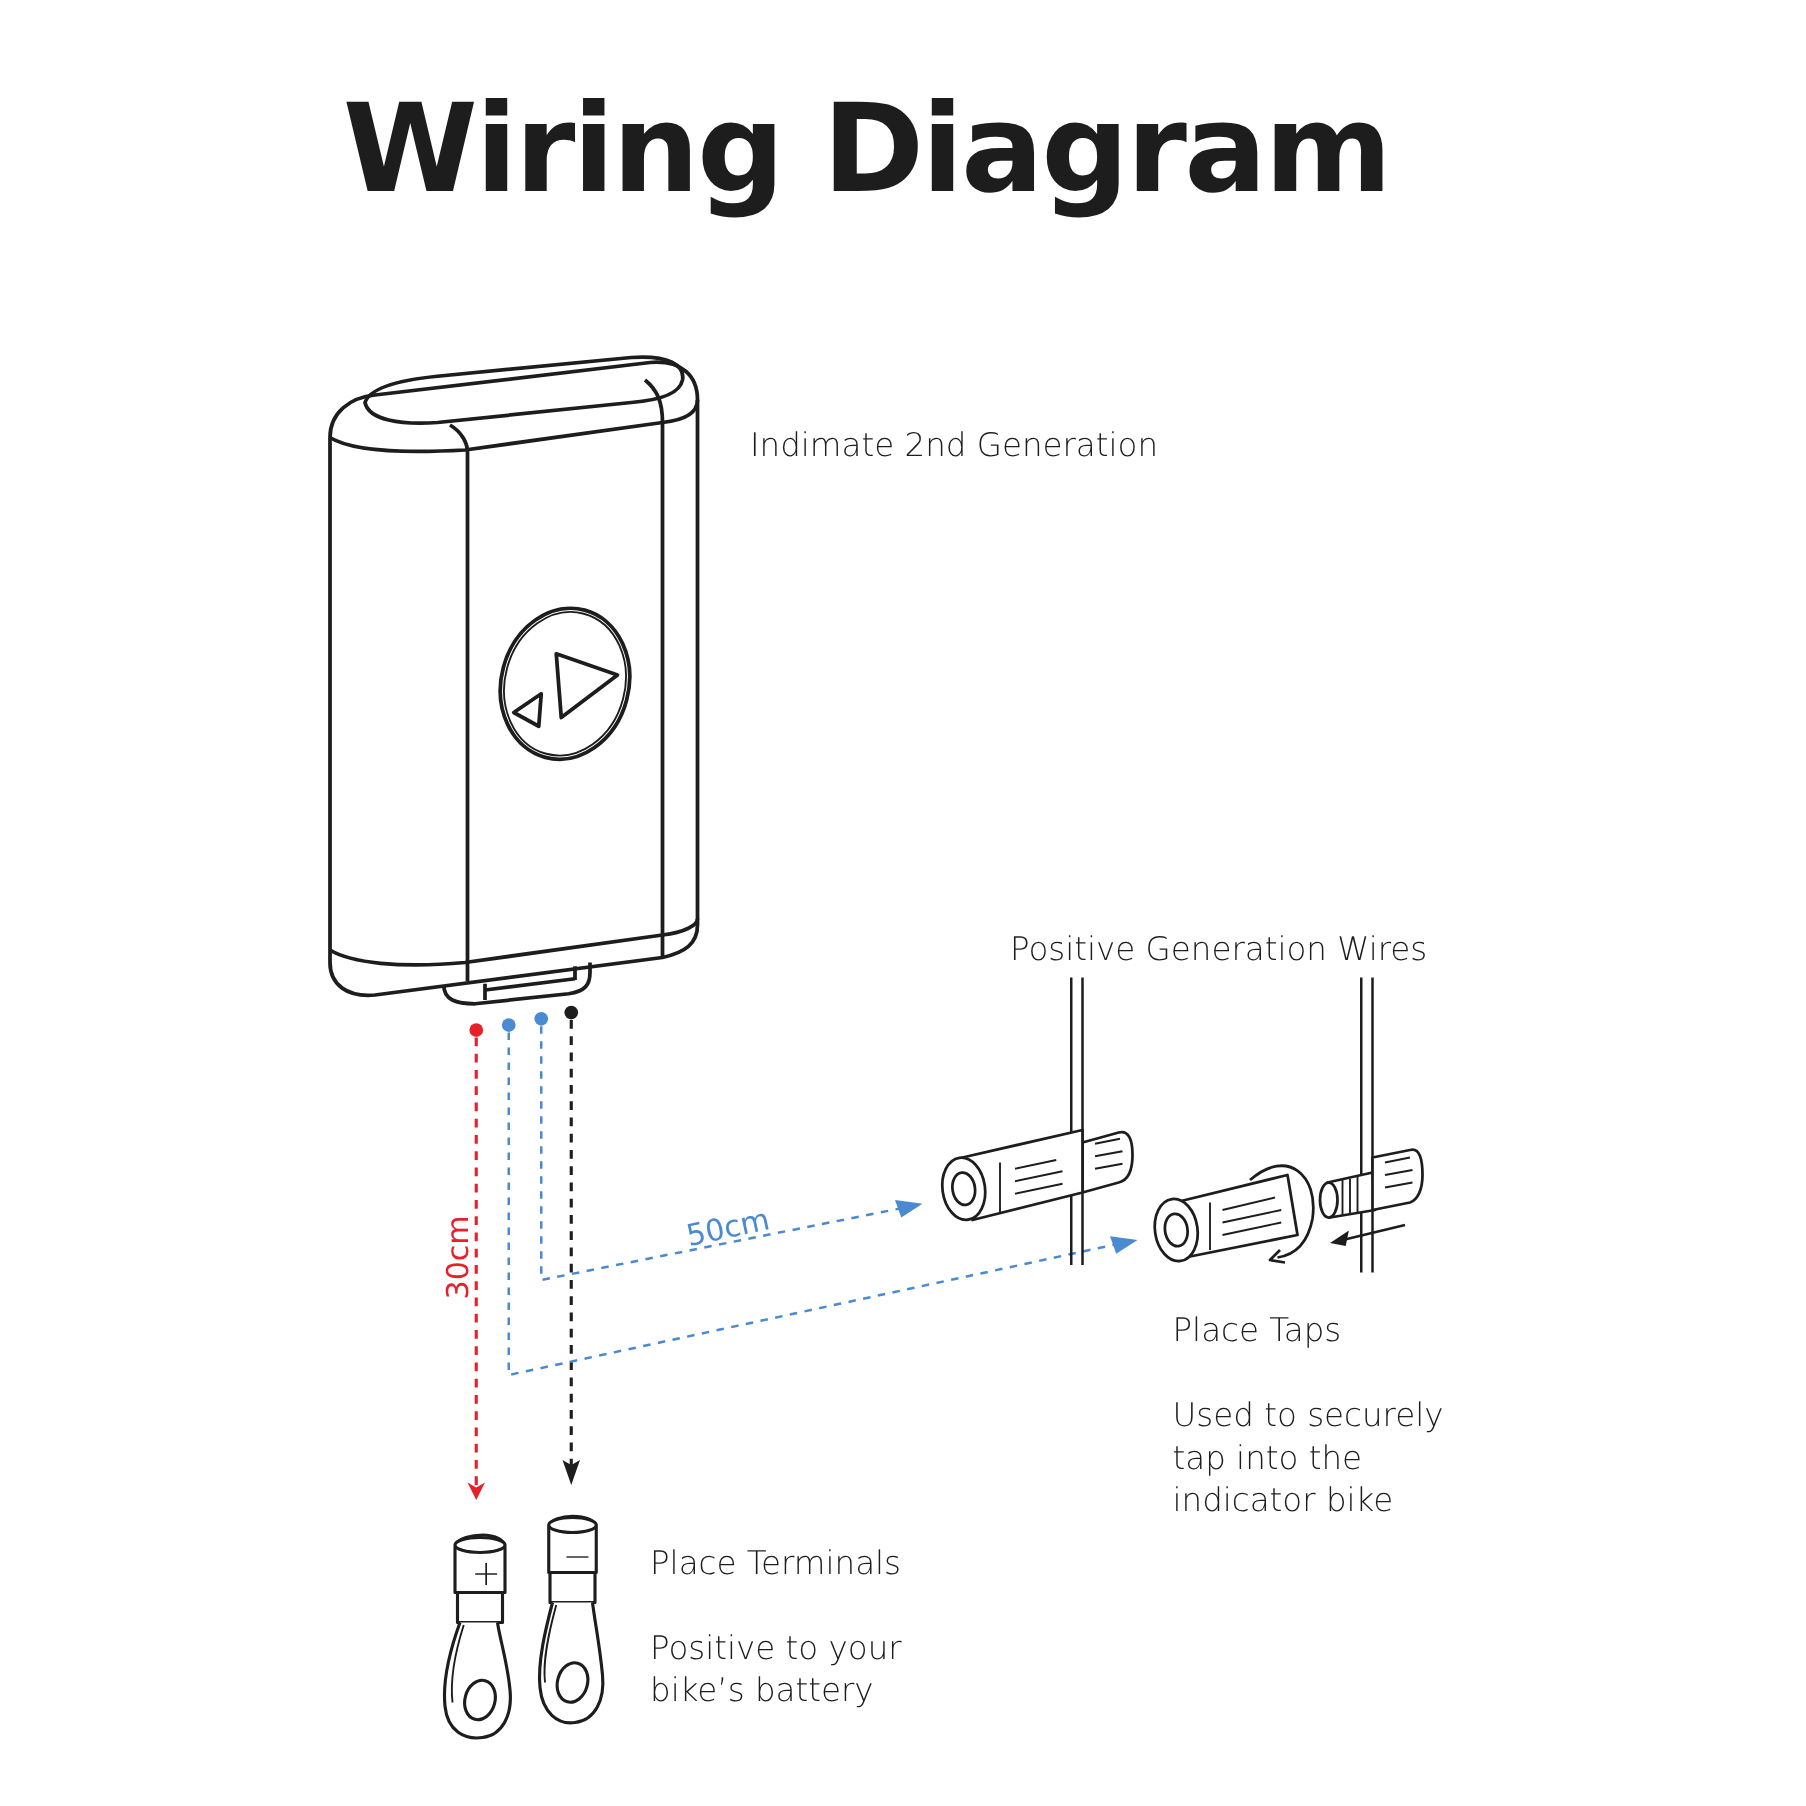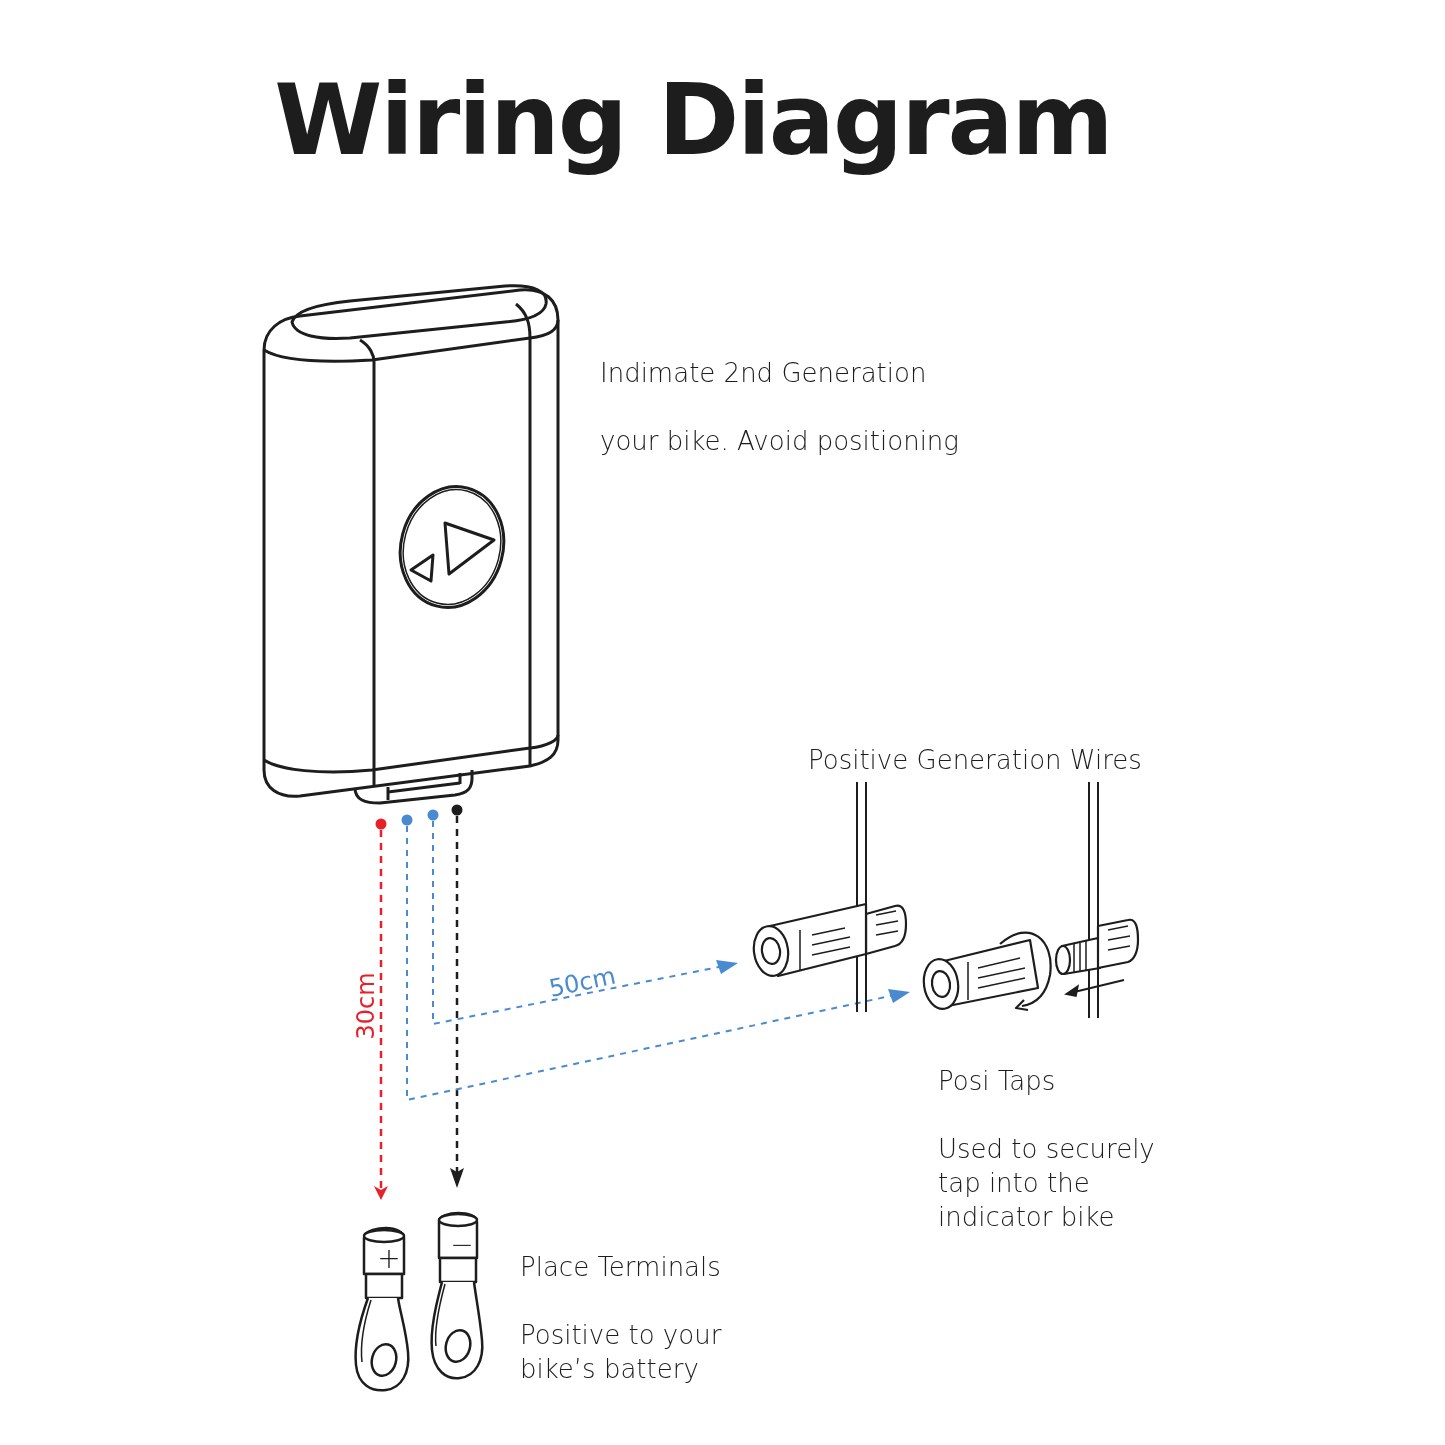--- a/index.html
+++ b/index.html
@@ -3,21 +3,21 @@
   <meta charset="utf-8">
   <style>
     html, body { margin: 0; padding: 0; background: #ffffff; }
     body { width: 1445px; height: 1445px; position: relative; overflow: hidden;
            font-family: "DejaVu Sans", sans-serif; color: #1d1d1d; }
     .title { position: absolute; left: 0; width: 1386px; top: 62px; text-align: center;
              font-family: "DejaVu Sans", sans-serif; font-weight: bold; font-size: 98px;
              letter-spacing: -2px; color: #1d1d1d; line-height: 1.2; }
     .label { position: absolute; font-family: "DejaVu Sans", sans-serif; font-size: 26px;
              font-weight: 300; color: #1d1d1d; line-height: 34px; white-space: nowrap; }
-    .label .head { display: block; margin-bottom: 34px; margin-top: 16px; }
+    .label .head { display: block; margin-bottom: 34px; }
     .label .line { display: block; }
     svg.diagram { position: absolute; left: 0; top: 0; }
     .measure { font-family: "DejaVu Sans", sans-serif; font-size: 24px; }
   </style>
 </head>
 <body>
 
 <div class="title">Wiring Diagram</div>
 
 <svg class="diagram" width="1445" height="1445" viewBox="0 0 1445 1445" xmlns="http://www.w3.org/2000/svg">
@@ -145,29 +145,28 @@
     <ellipse cx="458" cy="1346" rx="12" ry="16" transform="rotate(15 458 1346)"></ellipse>
   </g>
   <text x="462" y="1254" font-family="DejaVu Sans, sans-serif" font-size="28" font-weight="300" text-anchor="middle" fill="#1d1d1d">−</text>
 
   <text class="measure" x="0" y="0" fill="#e8202a" text-anchor="middle" transform="translate(374,1006) rotate(-90)">30cm</text>
   <text class="measure" x="0" y="0" fill="#4a8ad0" text-anchor="middle" transform="translate(584,990) rotate(-12)">50cm</text>
 </svg>
 
 <div class="label" style="left:600px; top:340px;">
   <span class="head">Indimate 2nd Generation</span>
-  <span class="line">your bike. Avoid positioning</span>
 </div>
 
 <div class="label" style="left:808px; top:743px;">
   <span class="line">Positive Generation Wires</span>
 </div>
 
 <div class="label" style="left:938px; top:1048px;">
-  <span class="head">Posi Taps</span>
+  <span class="head">Place Taps</span>
   <span class="line">Used to securely</span>
   <span class="line">tap into the</span>
   <span class="line">indicator bike</span>
 </div>
 
 <div class="label" style="left:520px; top:1234px;">
   <span class="head">Place Terminals</span>
   <span class="line">Positive to your</span>
   <span class="line">bike’s battery</span>
 </div>

